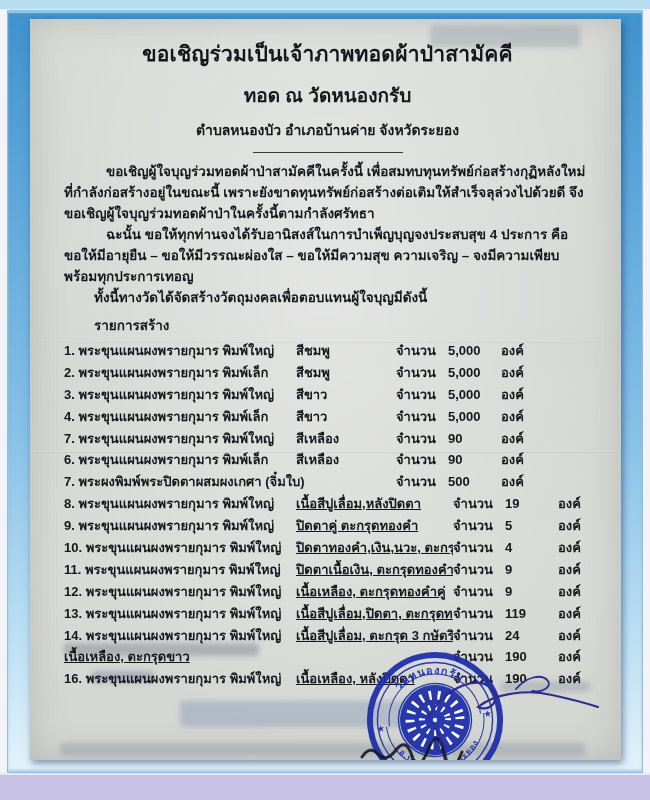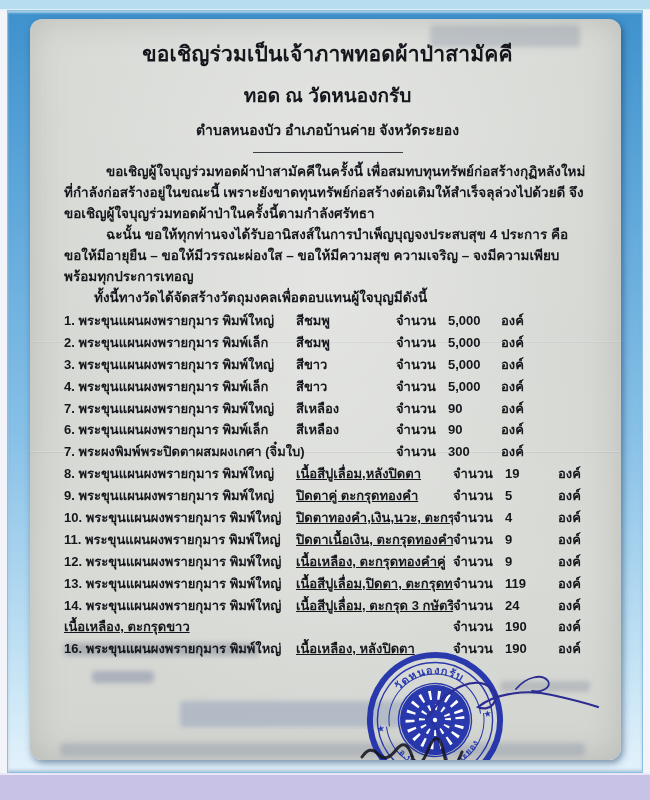--- a/index.html
+++ b/index.html
@@ -13,21 +13,21 @@
   .frame{position:absolute;left:7px;top:10px;width:636px;height:763px;
     background:linear-gradient(180deg,#3f92cd 0%,#5ba5d9 22%,#86c0e7 55%,#c2e2f4 85%,#e3f2fb 100%);
     box-shadow:inset 0 2px 2px rgba(255,255,255,.55), inset 0 -2px 3px rgba(30,80,140,.25);
     border:1px solid #8cbede;}
 
   .paper{position:absolute;left:22px;top:8px;right:21px;bottom:12px;
     background:
       radial-gradient(ellipse at 50% 35%, rgba(255,255,255,.35), rgba(0,0,0,0) 70%),
       linear-gradient(180deg,#d9dbd7 0%,#d5d7d3 45%,#d8dad5 75%,#d3d5d1 100%);
     box-shadow:2px 3px 7px rgba(15,45,90,.5), inset 0 0 35px rgba(110,115,108,.28);
-    overflow:hidden;color:#15161b;border-radius:12px;}
+    overflow:hidden;color:#15161b;}
 
   .content{position:relative;padding:10px 30px 0 34px;z-index:3;}
 
   .t1{font-size:21px;font-weight:700;text-align:center;margin:8px 0 0;letter-spacing:.2px;}
   .t2{font-size:19px;font-weight:700;text-align:center;margin:10px 0 0;}
   .t3{font-size:14px;font-weight:700;text-align:center;margin:9px 0 0;}
   .rule{width:150px;height:0;border-top:1.5px solid #3a3b40;margin:11px auto 8px;}
 
   p{margin:0;font-size:13.5px;line-height:21px;font-weight:600;}
   .indent{text-indent:42px;}
@@ -69,20 +69,21 @@
         <div class="t1">ขอเชิญร่วมเป็นเจ้าภาพทอดผ้าป่าสามัคคี</div>
         <div class="t2">ทอด ณ วัดหนองกรับ</div>
         <div class="t3">ตำบลหนองบัว  อำเภอบ้านค่าย  จังหวัดระยอง</div>
         <div class="rule"></div>
 
         <p class="indent">ขอเชิญผู้ใจบุญร่วมทอดผ้าป่าสามัคคีในครั้งนี้ เพื่อสมทบทุนทรัพย์ก่อสร้างกุฏิหลังใหม่ที่กำลังก่อสร้างอยู่ในขณะนี้ เพราะยังขาดทุนทรัพย์ก่อสร้างต่อเติมให้สำเร็จลุล่วงไปด้วยดี จึงขอเชิญผู้ใจบุญร่วมทอดผ้าป่าในครั้งนี้ตามกำลังศรัทธา</p>
         <p class="indent">ฉะนั้น ขอให้ทุกท่านจงได้รับอานิสงส์ในการบำเพ็ญบุญจงประสบสุข 4 ประการ คือ</p>
         <p>ขอให้มีอายุยืน – ขอให้มีวรรณะผ่องใส – ขอให้มีความสุข ความเจริญ – จงมีความเพียบพร้อมทุกประการเทอญ</p>
         <p class="indent-sm">ทั้งนี้ทางวัดได้จัดสร้างวัตถุมงคลเพื่อตอบแทนผู้ใจบุญมีดังนี้</p>
 
+        <div class="list-heading">รายการสร้าง</div>
 
         <div class="rows" id="rows">
             <div class="row row-a">
               <span class="c-name">1. พระขุนแผนผงพรายกุมาร พิมพ์ใหญ่</span>
               <span class="c-detail">สีชมพู</span>
               <span class="c-label">จำนวน</span>
               <span class="c-qty">5,000</span>
               <span class="c-unit">องค์</span>
             </div>
             <div class="row row-a">
@@ -117,21 +118,21 @@
               <span class="c-name">6. พระขุนแผนผงพรายกุมาร พิมพ์เล็ก</span>
               <span class="c-detail">สีเหลือง</span>
               <span class="c-label">จำนวน</span>
               <span class="c-qty">90</span>
               <span class="c-unit">องค์</span>
             </div>
             <div class="row row-a merge">
               <span class="c-name">7. พระผงพิมพ์พระปิดตาผสมผงเกศา (จิ๋มใบ)</span>
               <span class="c-detail"></span>
               <span class="c-label">จำนวน</span>
-              <span class="c-qty">300</span>
+              <span class="c-qty">500</span>
               <span class="c-unit">องค์</span>
             </div>
             <div class="row row-b">
               <span class="c-name">8. พระขุนแผนผงพรายกุมาร พิมพ์ใหญ่</span>
               <span class="c-detail">เนื้อสีปูเลื่อม,หลังปิดตา</span>
               <span class="c-label">จำนวน</span>
               <span class="c-qty">19</span>
               <span class="c-unit">องค์</span>
             </div>
             <div class="row row-b">

